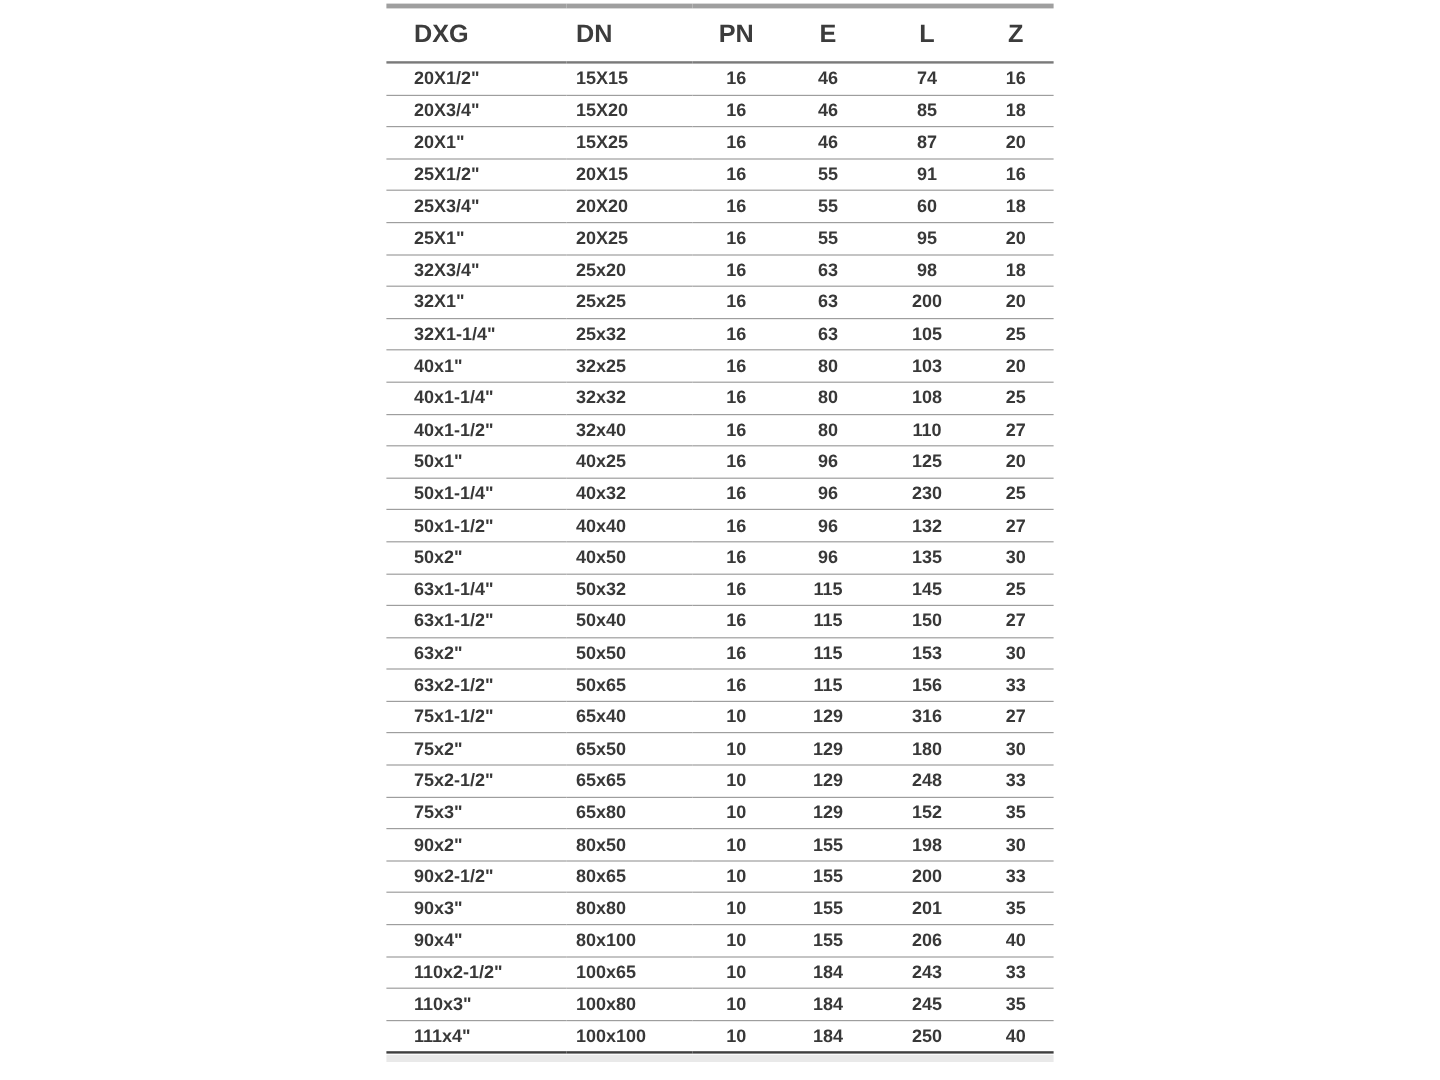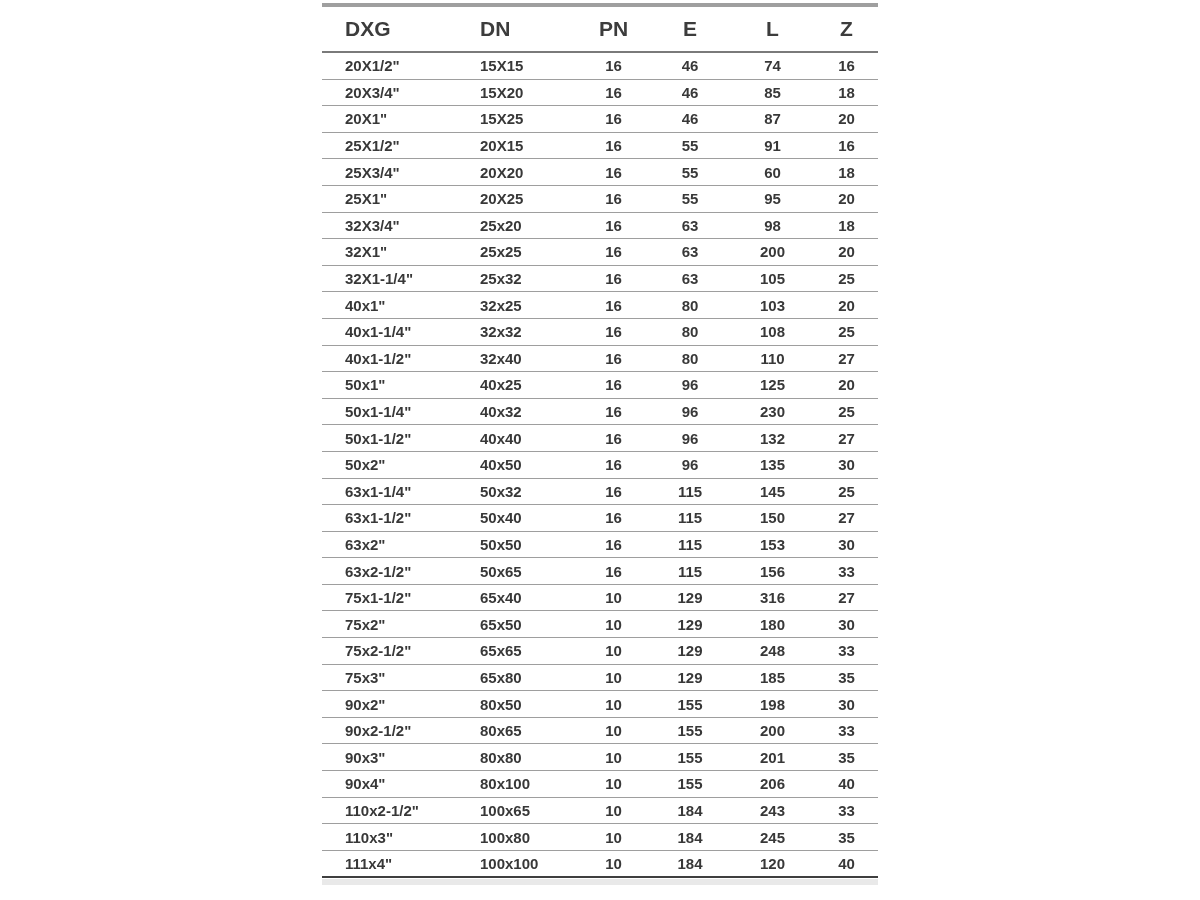--- a/index.html
+++ b/index.html
@@ -280,21 +280,21 @@
             <td class="ctr">10</td>
             <td class="ctr">129</td>
             <td class="ctr">248</td>
             <td class="ctr">33</td>
           </tr>
           <tr>
             <td class="left pad-a">75x3"</td>
             <td class="left pad-b">65x80</td>
             <td class="ctr">10</td>
             <td class="ctr">129</td>
-            <td class="ctr">185</td>
+            <td class="ctr">152</td>
             <td class="ctr">35</td>
           </tr>
           <tr>
             <td class="left pad-a">90x2"</td>
             <td class="left pad-b">80x50</td>
             <td class="ctr">10</td>
             <td class="ctr">155</td>
             <td class="ctr">198</td>
             <td class="ctr">30</td>
           </tr>
@@ -336,20 +336,20 @@
             <td class="ctr">10</td>
             <td class="ctr">184</td>
             <td class="ctr">245</td>
             <td class="ctr">35</td>
           </tr>
           <tr>
             <td class="left pad-a">111x4"</td>
             <td class="left pad-b">100x100</td>
             <td class="ctr">10</td>
             <td class="ctr">184</td>
-            <td class="ctr">120</td>
+            <td class="ctr">250</td>
             <td class="ctr">40</td>
           </tr>
         </tbody>
     </table>
     <div class="bottom-strip"></div>
   </div>
 </div>
 
 </body></html>

